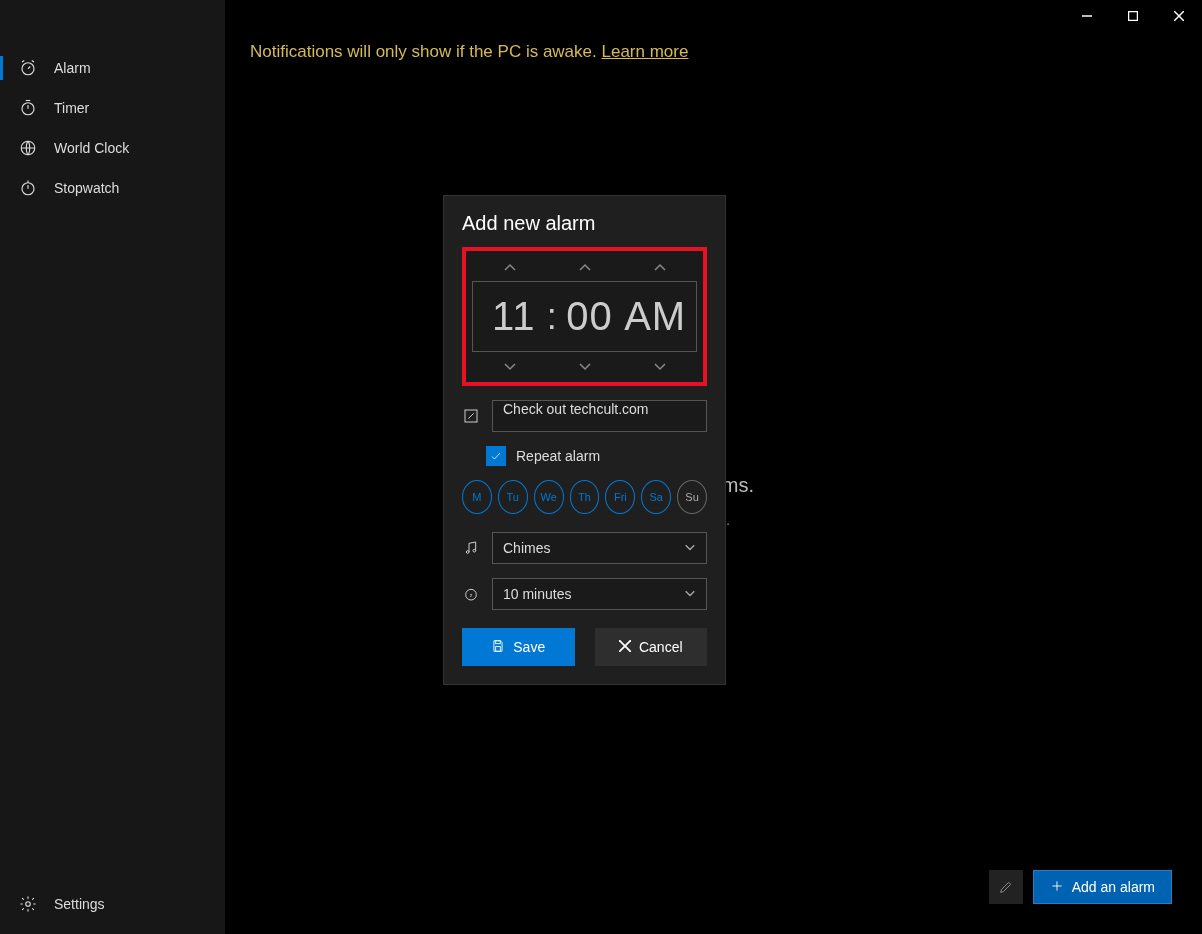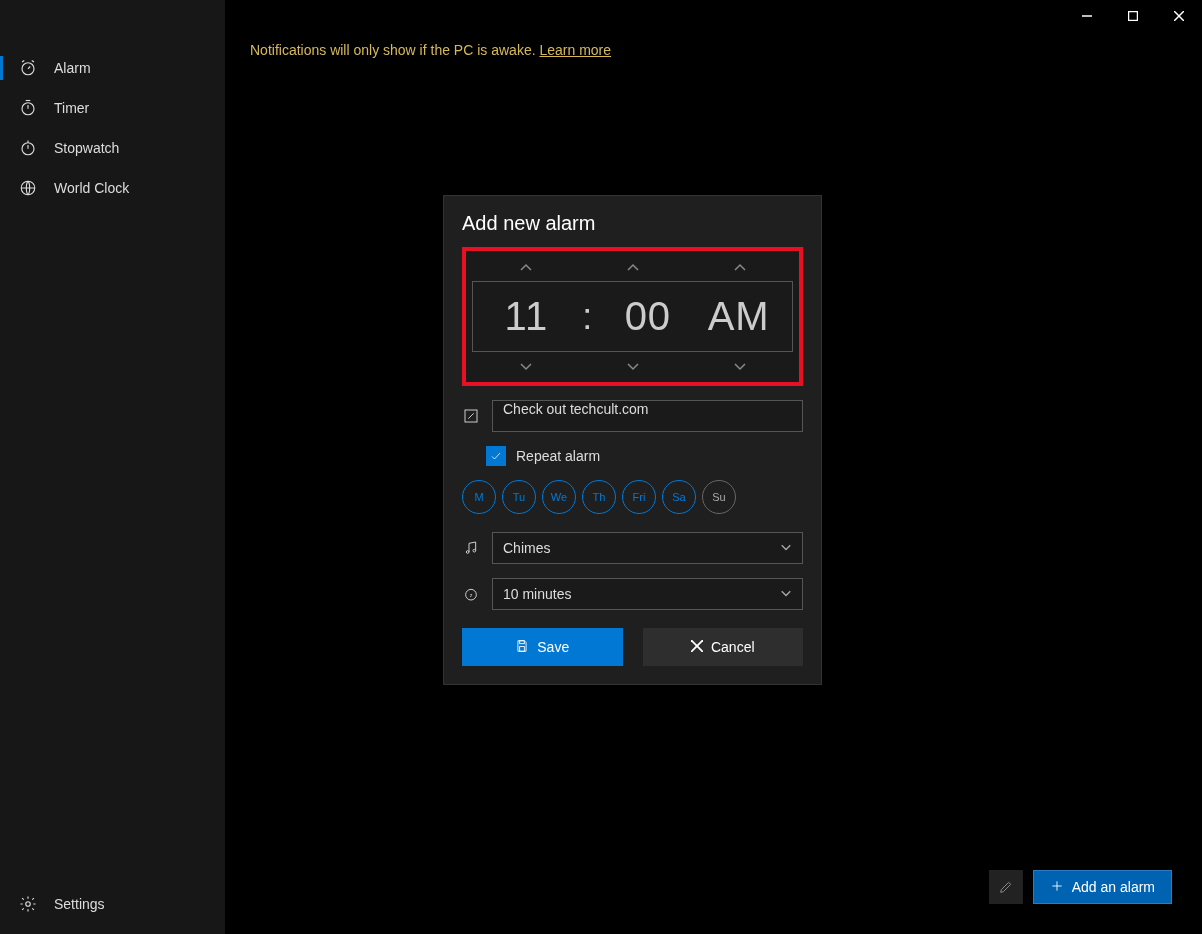--- a/index.html
+++ b/index.html
@@ -43,21 +43,21 @@
   .sidebar-item .icon { width: 20px; height: 20px; margin-right: 16px; display:flex;align-items:center;justify-content:center;}
   .sidebar-spacer { flex: 1; }
   .sidebar-settings { margin-bottom: 10px; }
 
   
   .main {
     position: absolute; left: 225px; right: 0; top: 32px; bottom: 0;
     background: #000;
   }
   .notif-bar {
-    padding: 10px 25px; font-size: 14px; color: #d6ba5a;
+    padding: 10px 25px; font-size: 17px; color: #d6ba5a;
   }
   .notif-bar a { color: #d6ba5a; text-decoration: underline; }
 
   .empty-state {
     position: absolute; left: 50%; top: 52%; transform: translate(-50%, -50%);
     text-align: center; color: #bbb; font-size: 20px;
     white-space: nowrap;
   }
   .empty-state .line2 { font-size: 15px; color: #888; margin-top: 14px; }
 
@@ -70,21 +70,21 @@
     color:#888;
   }
   .add-alarm-btn {
     height: 34px; background: #0063b1; color: #fff; font-size: 14px;
     display: flex; align-items: center; padding: 0 16px; gap: 8px;
     border:1px solid #2b7cc2;
   }
 
   
   .dialog {
-    position: absolute; left: 443px; top: 195px; width: 379px;
+    position: absolute; left: 443px; top: 195px; width: 283px;
     background: #1f1f1f; border: 1px solid #333;
     padding: 16px 18px 18px 18px;
   }
   .dialog-title { font-size: 20px; font-weight: 400; margin-bottom: 12px; color:#fff;}
 
   .time-highlight {
     border: 4px solid #e81123; padding: 4px 6px 4px 6px; margin-bottom: 14px;
     background:#1a1a1a;
   }
   .time-arrows { display: flex; justify-content: space-around; padding: 4px 0; }
@@ -183,35 +183,35 @@
           <circle cx="12" cy="13" r="8"></circle>
           <line x1="12" y1="13" x2="12" y2="8"></line>
           <line x1="9" y1="2" x2="15" y2="2"></line>
         </svg>
     </span>
     <span>Timer</span>
   </div>
   <div class="sidebar-item">
     <span class="icon">
       <svg width="18" height="18" viewBox="0 0 24 24">
+          <circle cx="12" cy="12" r="9"></circle>
+          <path d="M3 12h18M12 3c3 3 3 15 0 18M12 3c-3 3-3 15 0 18"></path>
+        </svg>
+    </span>
+    <span>World Clock</span>
+  </div>
+  <div class="sidebar-item">
+    <span class="icon">
+      <svg width="18" height="18" viewBox="0 0 24 24">
           <circle cx="12" cy="13" r="8"></circle>
           <line x1="12" y1="13" x2="12" y2="8"></line>
           <line x1="12" y1="2" x2="12" y2="5"></line>
         </svg>
     </span>
     <span>Stopwatch</span>
-  </div>
-  <div class="sidebar-item">
-    <span class="icon">
-      <svg width="18" height="18" viewBox="0 0 24 24">
-          <circle cx="12" cy="12" r="9"></circle>
-          <path d="M3 12h18M12 3c3 3 3 15 0 18M12 3c-3 3-3 15 0 18"></path>
-        </svg>
-    </span>
-    <span>World Clock</span>
   </div>
   <div class="sidebar-spacer"></div>
   <div class="sidebar-item sidebar-settings">
     <span class="icon">
       <svg width="18" height="18" viewBox="0 0 24 24">
           <circle cx="12" cy="12" r="3"></circle>
           <path d="M12 2v3M12 19v3M4.2 4.2l2.1 2.1M17.7 17.7l2.1 2.1M2 12h3M19 12h3M4.2 19.8l2.1-2.1M17.7 6.3l2.1-2.1"></path>
         </svg>
     </span>
     <span>Settings</span>

